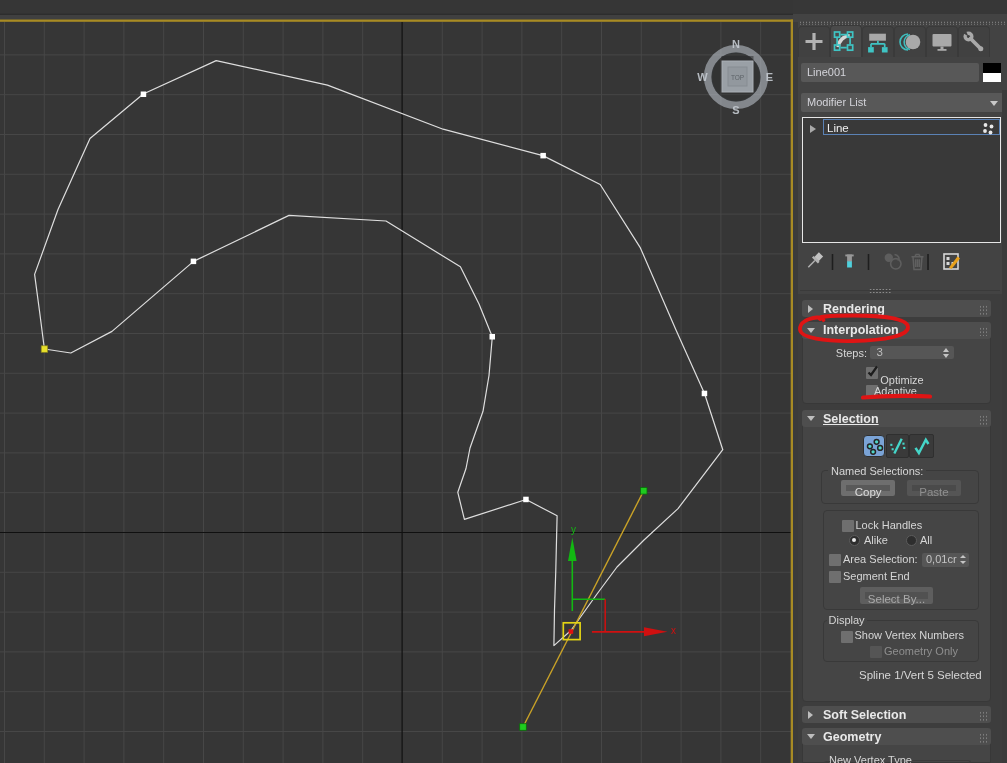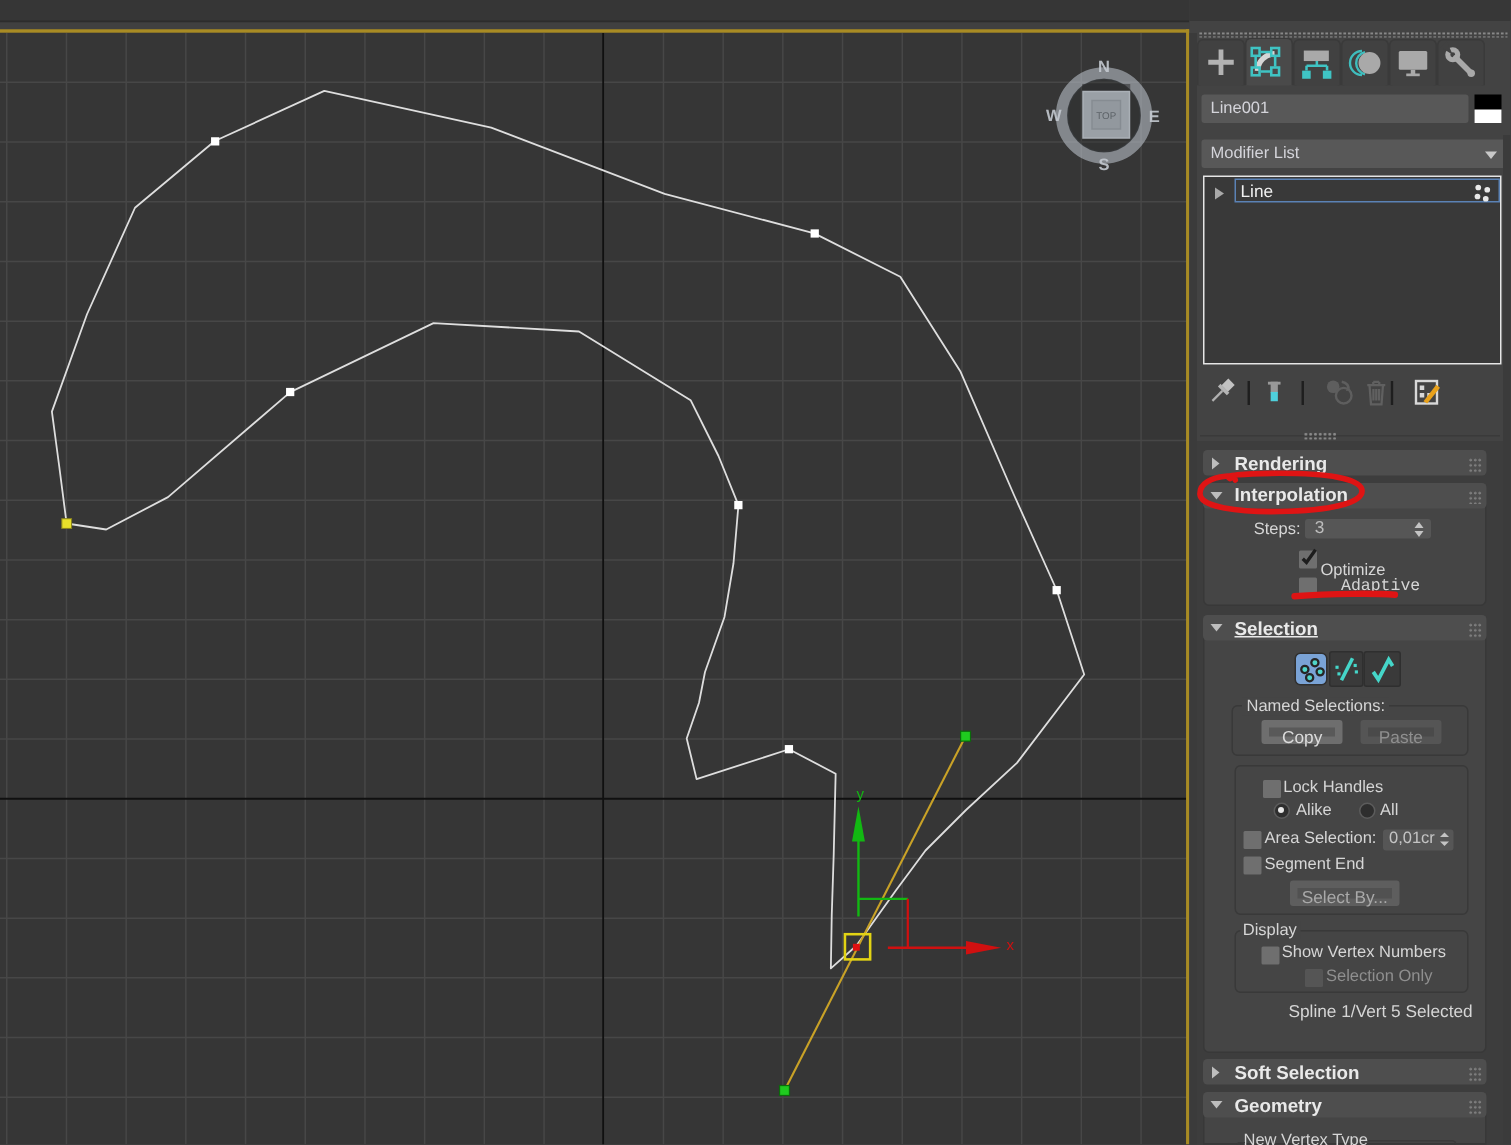--- a/index.html
+++ b/index.html
@@ -228,21 +228,21 @@
   <div class="lbl" style="left:26px;top:346.5px;width:48px;text-align:right;">Steps:</div>
   <div class="field" style="left:77px;top:345.5px;width:84px;height:13px;line-height:13px;padding-left:6.5px;box-sizing:border-box;background:#565656;color:#bcbcbc;font-size:11.5px;">3</div>
   <div class="abs" style="left:149.5px;top:347.5px;width:0;height:0;border-left:3.5px solid transparent;border-right:3.5px solid transparent;border-bottom:4px solid #c4c4c4;"></div>
   <div class="abs" style="left:149.5px;top:353.5px;width:0;height:0;border-left:3.5px solid transparent;border-right:3.5px solid transparent;border-top:4px solid #c4c4c4;"></div>
   <div class="cb" style="left:72.6px;top:366.6px;width:12.6px;height:12.6px;"></div>
   <svg class="abs" style="left:72.6px;top:363px;" width="15" height="16" xmlns="http://www.w3.org/2000/svg">
       <path d="M2.5 9.5 L5 12 L11 3.5" stroke="#1d1d1d" stroke-width="2.2" fill="none"></path>
     </svg>
   <div class="lbl" style="left:87.3px;top:374px;">Optimize</div>
   <div class="cb" style="left:72.6px;top:384.5px;width:12.6px;height:12.6px;"></div>
-  <div class="lbl" style="left:101px;top:385px;font-family:Liberation Mono, monospace;">Adaptive</div>
+  <div class="lbl" style="left:81px;top:385px;">Adaptive</div>
 
   <div class="rollout" style="top:410px;height:291.5px;"></div>
   <div class="rohdr" style="top:410px;"></div>
   <div class="abs" style="left:14px;top:416px;width:0;height:0;border-left:4px solid transparent;border-right:4px solid transparent;border-top:5.5px solid #bdbdbd;"></div>
   <div class="hdr" style="left:30px;top:411.5px;text-decoration:underline;">Selection</div>
   <div class="grip" style="left:186px;top:415px;"></div>
 
   <div class="abs" style="left:92.5px;top:433.8px;width:23.5px;height:24.2px;background:#3a3a3a;border:1px solid #2f2f2f;border-radius:2px;box-sizing:border-box;"></div>
   <div class="abs" style="left:116px;top:433.8px;width:25px;height:24.2px;background:#3a3a3a;border:1px solid #2f2f2f;border-radius:2px;box-sizing:border-box;"></div>
   <div class="abs" style="left:70px;top:435px;width:22.2px;height:21.5px;background:#7aa3d6;border:1px solid #303030;border-radius:4px;box-sizing:border-box;"></div>
@@ -283,21 +283,21 @@
   <div class="abs" style="left:167px;top:560.8px;width:0;height:0;border-left:3px solid transparent;border-right:3px solid transparent;border-top:3.5px solid #c4c4c4;"></div>
   <div class="cb" style="left:36px;top:571.2px;"></div>
   <div class="lbl" style="left:50px;top:570.1px;">Segment End</div>
   <div class="btn" style="left:67px;top:587.2px;width:73px;height:16.5px;line-height:15px;font-size:11.5px;background:#515151;border-color:#5e5e5e;color:#a9a9a9;">Select By...</div>
 
   <div class="grp" style="left:30px;top:619.6px;width:154px;height:40.4px;"></div>
   <div class="lbl" style="left:33.5px;top:614px;background:#454545;padding:0 2px;font-size:11px;">Display</div>
   <div class="cb" style="left:47.8px;top:630.5px;"></div>
   <div class="lbl" style="left:61.5px;top:629.4px;">Show Vertex Numbers</div>
   <div class="cb" style="left:77px;top:646.2px;background:#555;"></div>
-  <div class="lbl dis" style="left:91px;top:645.1px;">Selection Only</div>
+  <div class="lbl dis" style="left:91px;top:645.1px;">Geometry Only</div>
 
   <div class="lbl" style="left:66px;top:668.8px;font-size:11.5px;">Spline 1/Vert 5 Selected</div>
 
   <div class="rohdr" style="top:706px;"></div>
   <div class="abs" style="left:15px;top:710.5px;width:0;height:0;border-top:4px solid transparent;border-bottom:4px solid transparent;border-left:5.5px solid #bdbdbd;"></div>
   <div class="hdr" style="left:30px;top:707.5px;">Soft Selection</div>
   <div class="grip" style="left:186px;top:711px;"></div>
 
   <div class="rollout" style="top:728px;height:35px;border-radius:4px 4px 0 0;"></div>
   <div class="rohdr" style="top:728px;"></div>

